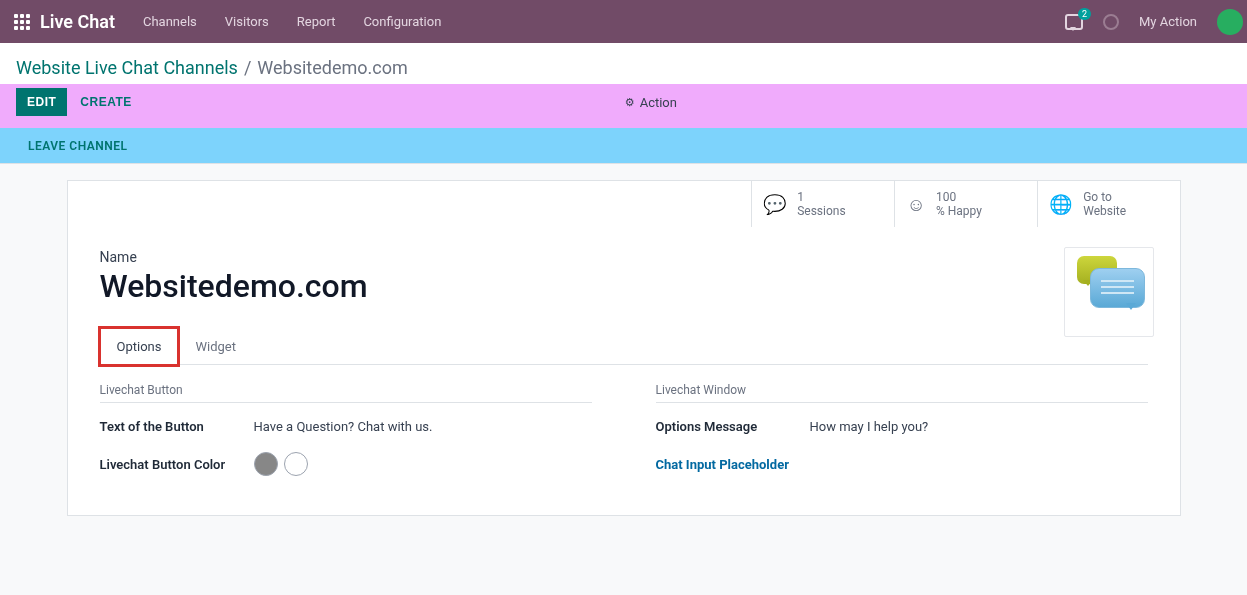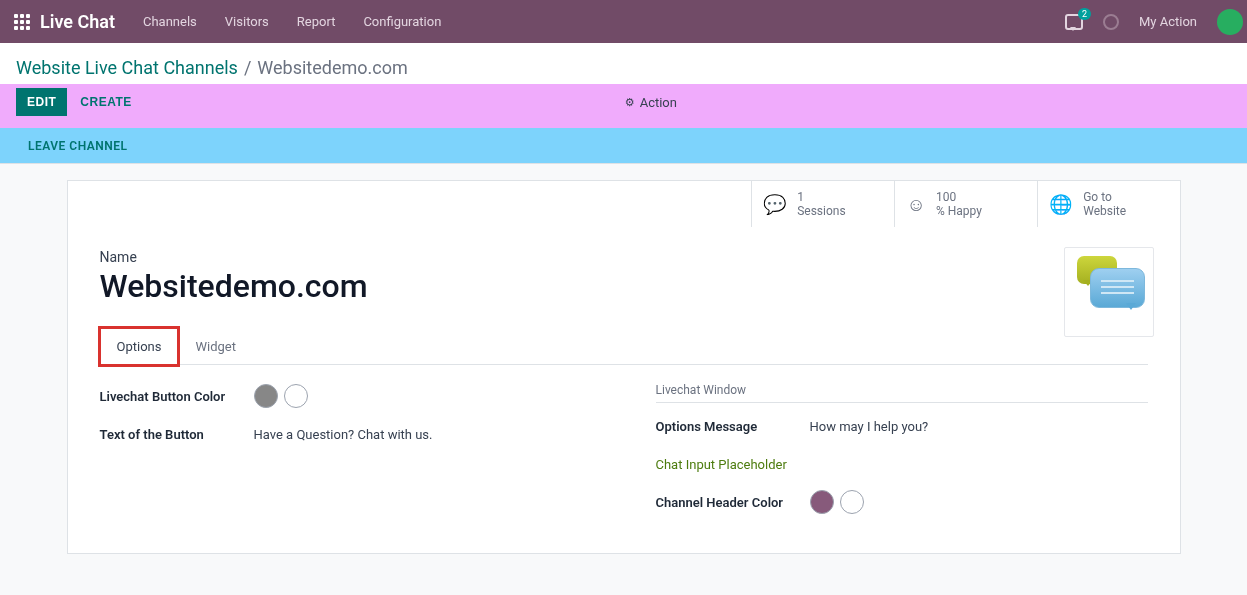--- a/index.html
+++ b/index.html
@@ -57,21 +57,21 @@
 .tabs { display:flex; border-bottom:1px solid #dee2e6; margin-bottom:18px; }
 .tab { padding:10px 16px; font-size:13px; color:#6b7280; border:1px solid transparent; cursor:pointer; position:relative; top:1px; }
 .tab.active { border:1px solid #dee2e6; border-bottom:1px solid #fff; background:#fff; color:#374151; }
 .tab.highlight { outline:3px solid #d9322e; outline-offset:-1px; }
 
 .opt-grid { display:flex; gap:64px; }
 .opt-col { flex:1; }
 .sec-title { font-size:12px; color:#6b7280; border-bottom:1px solid #dee2e6; padding-bottom:5px; margin-bottom:10px; }
 .field-row { display:flex; margin-bottom:12px; align-items:center; min-height:26px; }
 .field-label { width:154px; font-size:13px; color:#1f2937; font-weight:600; }
-.field-label.muted { color:#4d7c0f; font-weight:400; }
+.field-label.muted { color:#0369a1; font-weight:700; }
 .field-value { color:#374151; font-size:13px; }
 .swatches { display:flex; gap:6px; align-items:center; }
 .swatch { width:24px; height:24px; border-radius:50%; border:1px solid #9ca3af; }
 .sw-gray { background:#878787; }
 .sw-white { background:#fff; }
 .sw-purple { background:#875a7b; }
 </style>
 </head>
 <body>
 
@@ -162,46 +162,40 @@
           </div>
       </div>
 
       <div class="tabs">
         <div class="tab active highlight">Options</div>
         <div class="tab">Widget</div>
       </div>
 
       <div class="opt-grid">
         <div class="opt-col">
+          <div class="sec-title">Livechat Button</div>
+          <div class="field-row">
+            <div class="field-label">Text of the Button</div>
+            <div class="field-value">Have a Question? Chat with us.</div>
+          </div>
           <div class="field-row">
             <div class="field-label">Livechat Button Color</div>
             <div class="swatches">
               <div class="swatch sw-gray"></div>
               <div class="swatch sw-white"></div>
             </div>
           </div>
-          <div class="field-row">
-            <div class="field-label">Text of the Button</div>
-            <div class="field-value">Have a Question? Chat with us.</div>
-          </div>
         </div>
         <div class="opt-col">
           <div class="sec-title">Livechat Window</div>
           <div class="field-row">
             <div class="field-label">Options Message</div>
             <div class="field-value">How may I help you?</div>
           </div>
           <div class="field-row">
             <div class="field-label muted">Chat Input Placeholder</div>
           </div>
-          <div class="field-row">
-            <div class="field-label">Channel Header Color</div>
-            <div class="swatches">
-              <div class="swatch sw-purple"></div>
-              <div class="swatch sw-white"></div>
-            </div>
-          </div>
         </div>
       </div>
 
     </div>
   </div>
 </div>
 
 </body></html>

